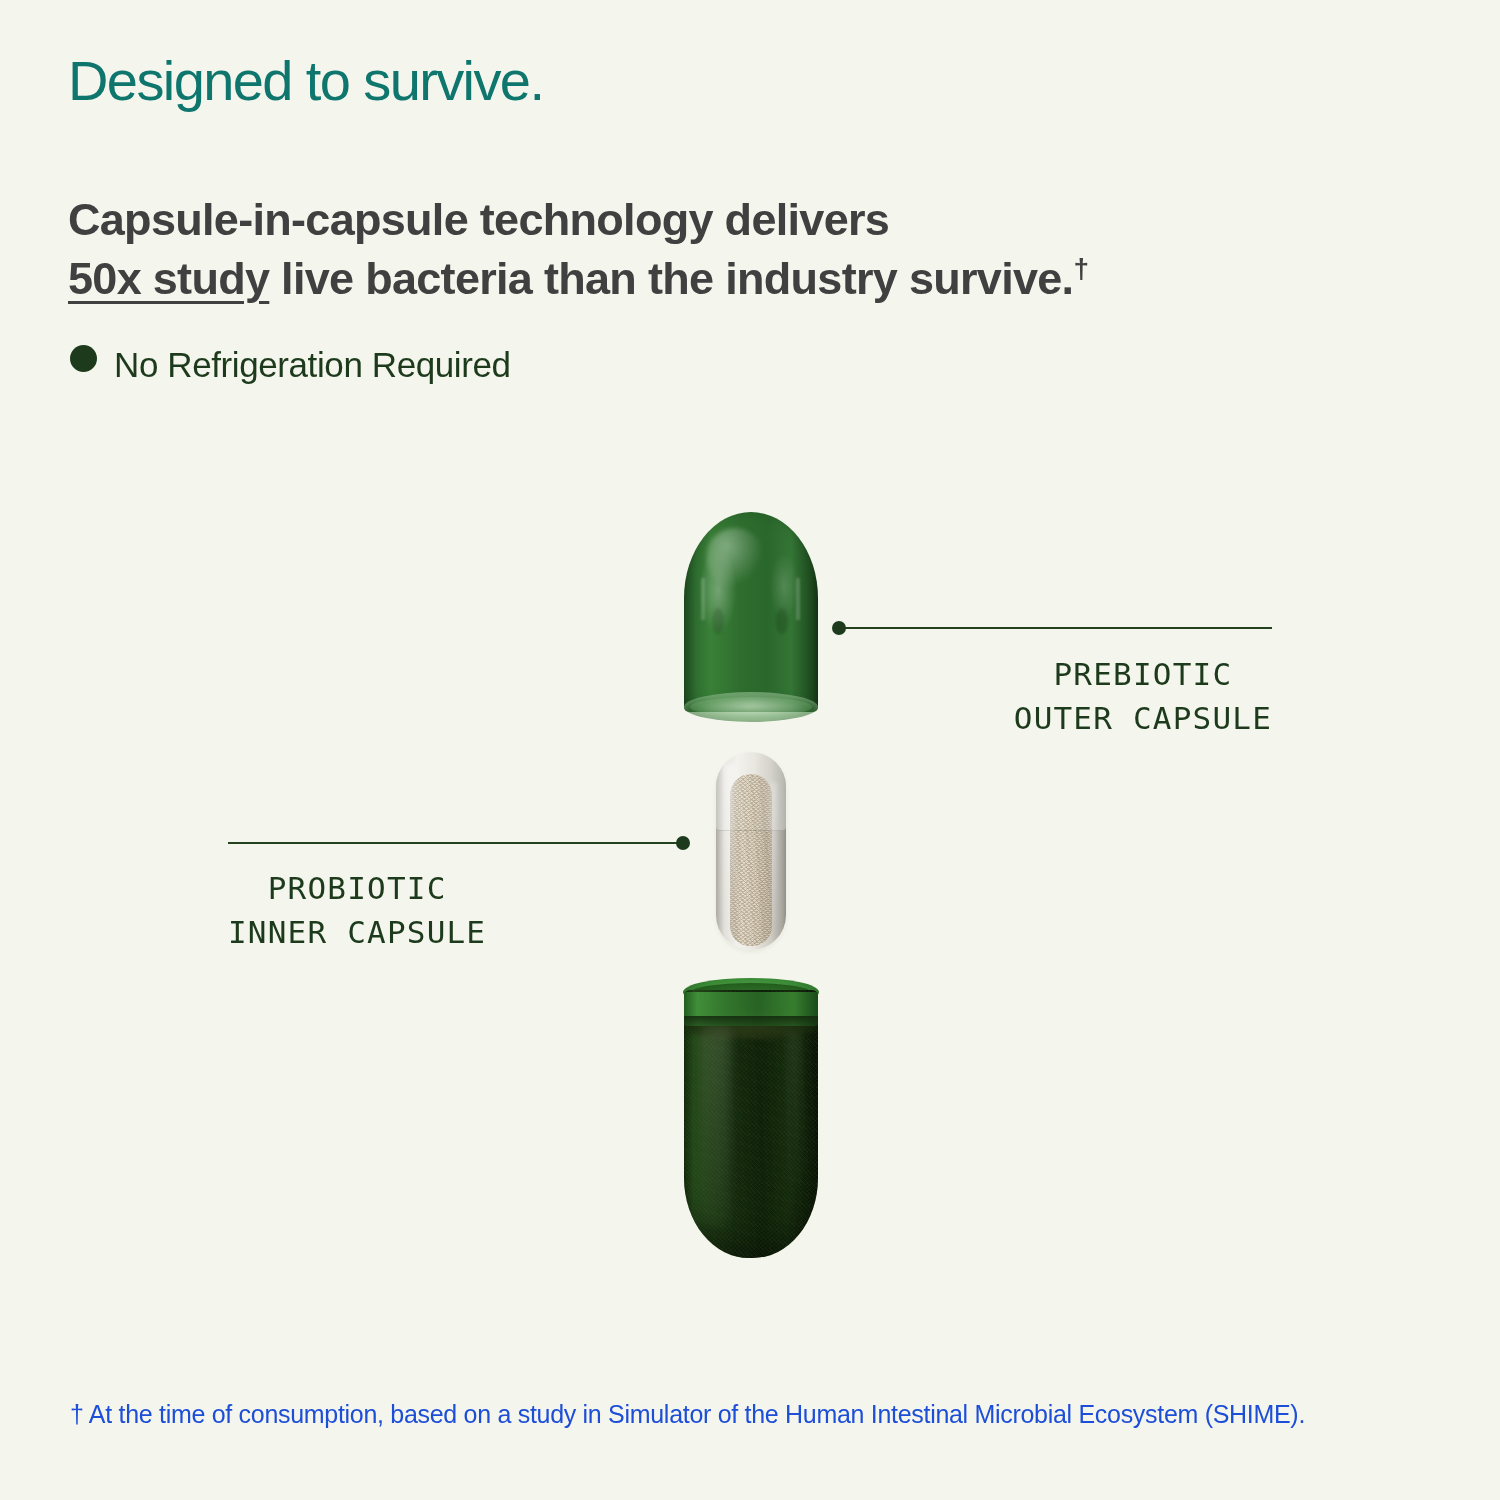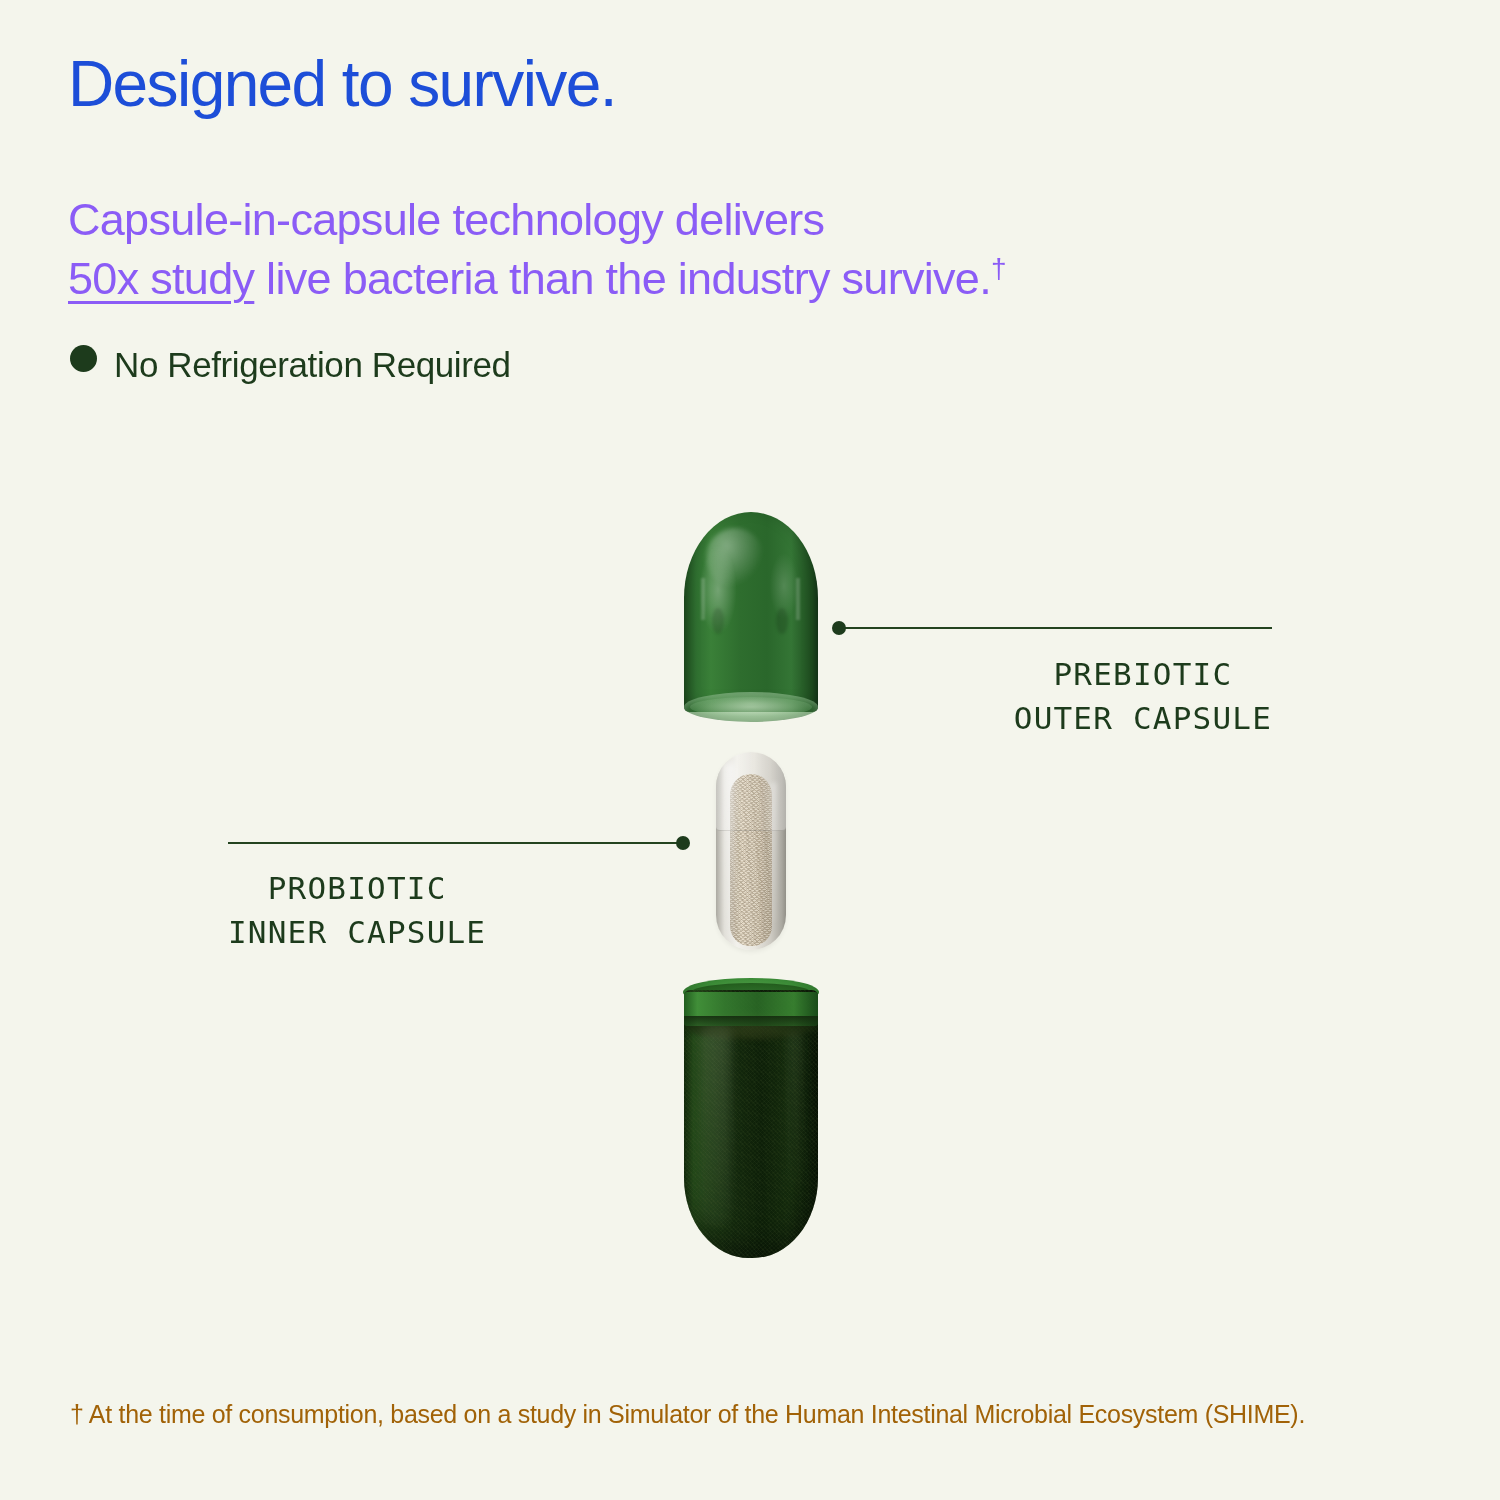--- a/index.html
+++ b/index.html
@@ -19,37 +19,37 @@
     position: absolute;
     inset: 0;
     background: #f4f5ec;
   }
 
   
   .headline {
     position: absolute;
     left: 68px;
     top: 52px;
-    font-size: 64px;
+    font-size: 56px;
     line-height: 1.02;
     font-weight: 500;
     letter-spacing: -1.6px;
-    color: #1d4ed8;
+    color: #0f766e;
     white-space: nowrap;
   }
 
   .subhead {
     position: absolute;
     left: 68px;
     top: 190px;
     font-size: 45px;
     line-height: 1.32;
-    font-weight: 400;
+    font-weight: 700;
     letter-spacing: -0.7px;
-    color: #8b5cf6;
+    color: #404040;
     white-space: nowrap;
   }
   .subhead .u {
     text-decoration: underline;
     text-underline-offset: 7px;
     text-decoration-thickness: 3px;
   }
   .subhead .dag {
     font-size: 28px;
     vertical-align: super;
@@ -374,21 +374,21 @@
     background: linear-gradient(180deg, rgba(18,38,12,0.85), rgba(18,38,12,0));
   }
 
   
   .footnote {
     position: absolute;
     left: 70px;
     top: 1400px;
     font-size: 25px;
     letter-spacing: -0.3px;
-    color: #a16207;
+    color: #1d4ed8;
     white-space: nowrap;
   }
 </style>
 </head>
 <body>
 
 <div class="page">
 
   <div class="headline">Designed to survive.</div>
 

